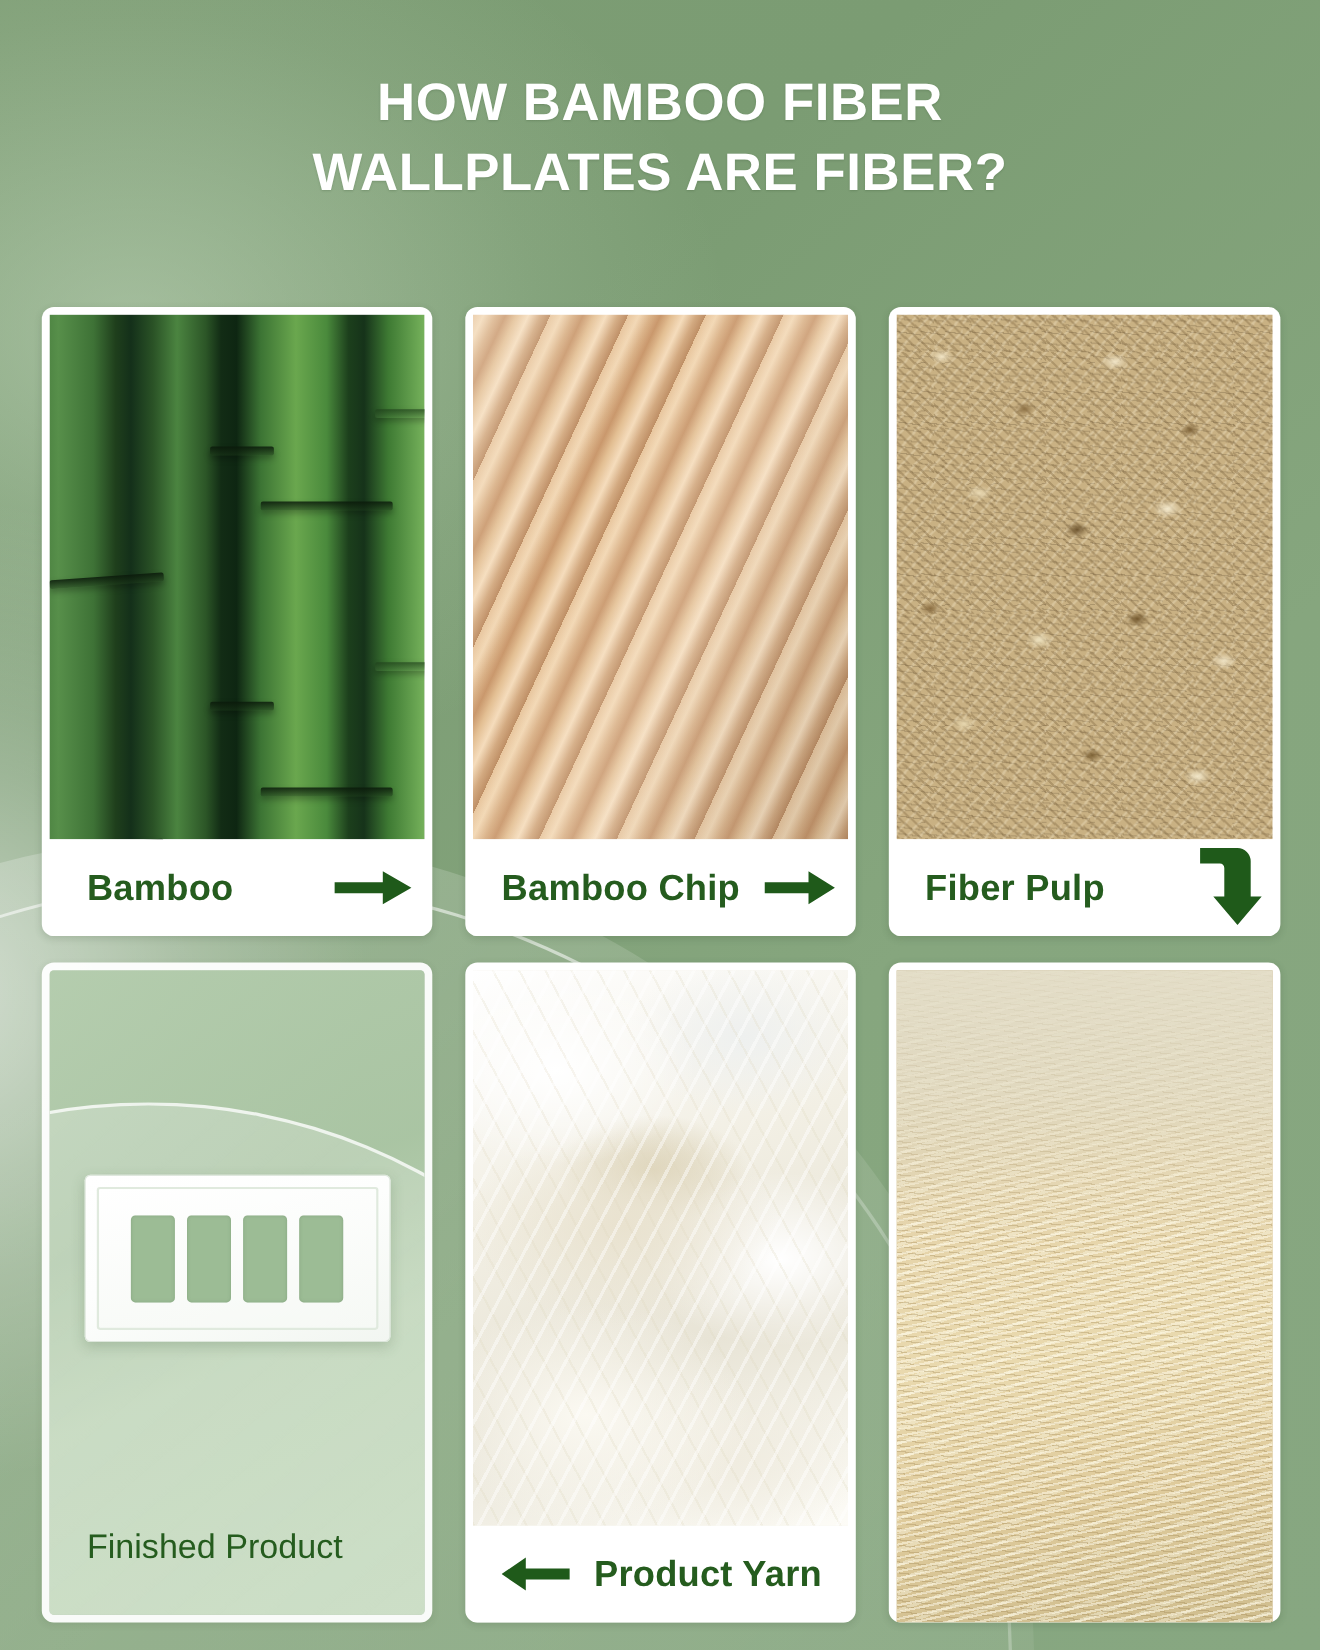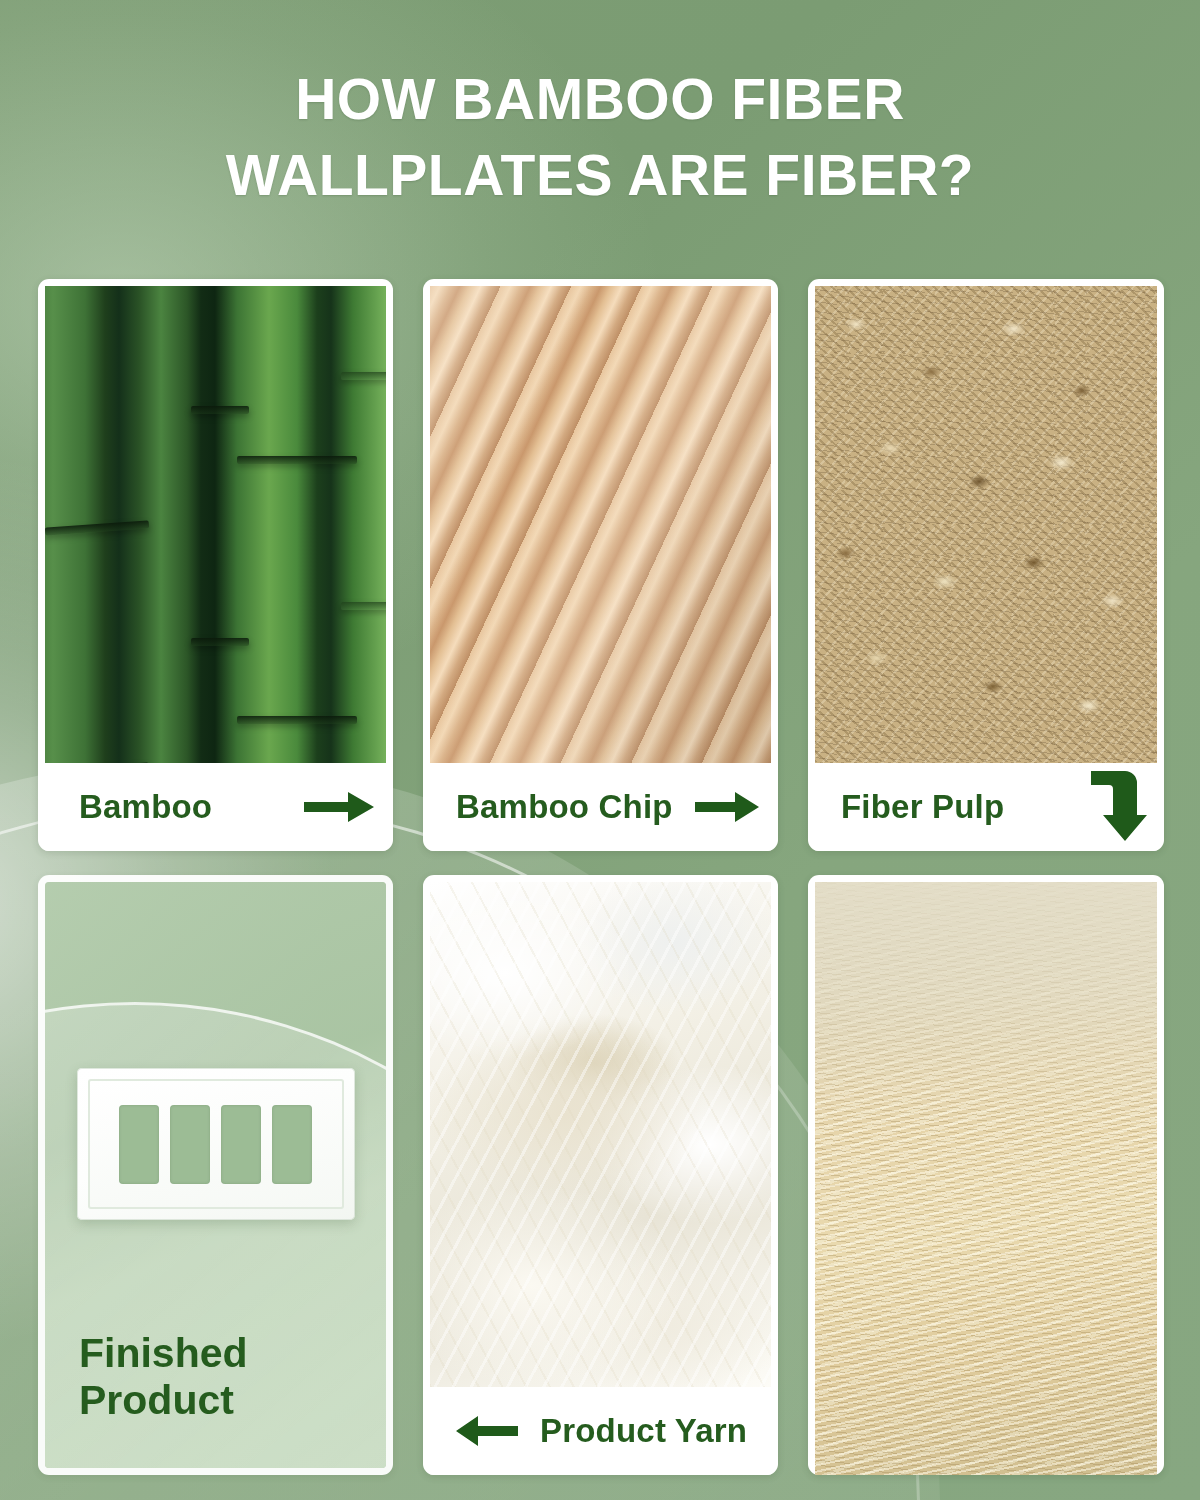--- a/index.html
+++ b/index.html
@@ -47,21 +47,21 @@
     pointer-events: none;
   }
 
   
   .title {
     position: absolute;
     left: 0; right: 0;
     top: 62px;
     text-align: center;
     color: #ffffff;
-    font-size: 57px;
+    font-size: 48px;
     font-weight: bold;
     line-height: 1.33;
     letter-spacing: 0.5px;
     text-shadow: 0 1px 2px rgba(40,70,35,0.22);
     padding: 0 110px;
   }
 
   
   .grid {
     position: absolute;
@@ -143,22 +143,22 @@
     border-radius: 50%;
     background: linear-gradient(140deg, rgba(255,255,255,0.28), rgba(255,255,255,0.08));
     border-top: 3px solid rgba(255,255,255,0.75);
     border-right: 3px solid rgba(255,255,255,0.3);
   }
   .ghost-label {
     position: absolute;
     left: 34px;
     bottom: 44px;
     color: #255c1e;
-    font-size: 41px;
-    font-weight: bold;
+    font-size: 31px;
+    font-weight: normal;
     z-index: 3;
   }
 
   
   .wallplate-wrap {
     position: absolute;
     left: 50%;
     top: 186px;
     transform: translateX(-50%);
     z-index: 2;

